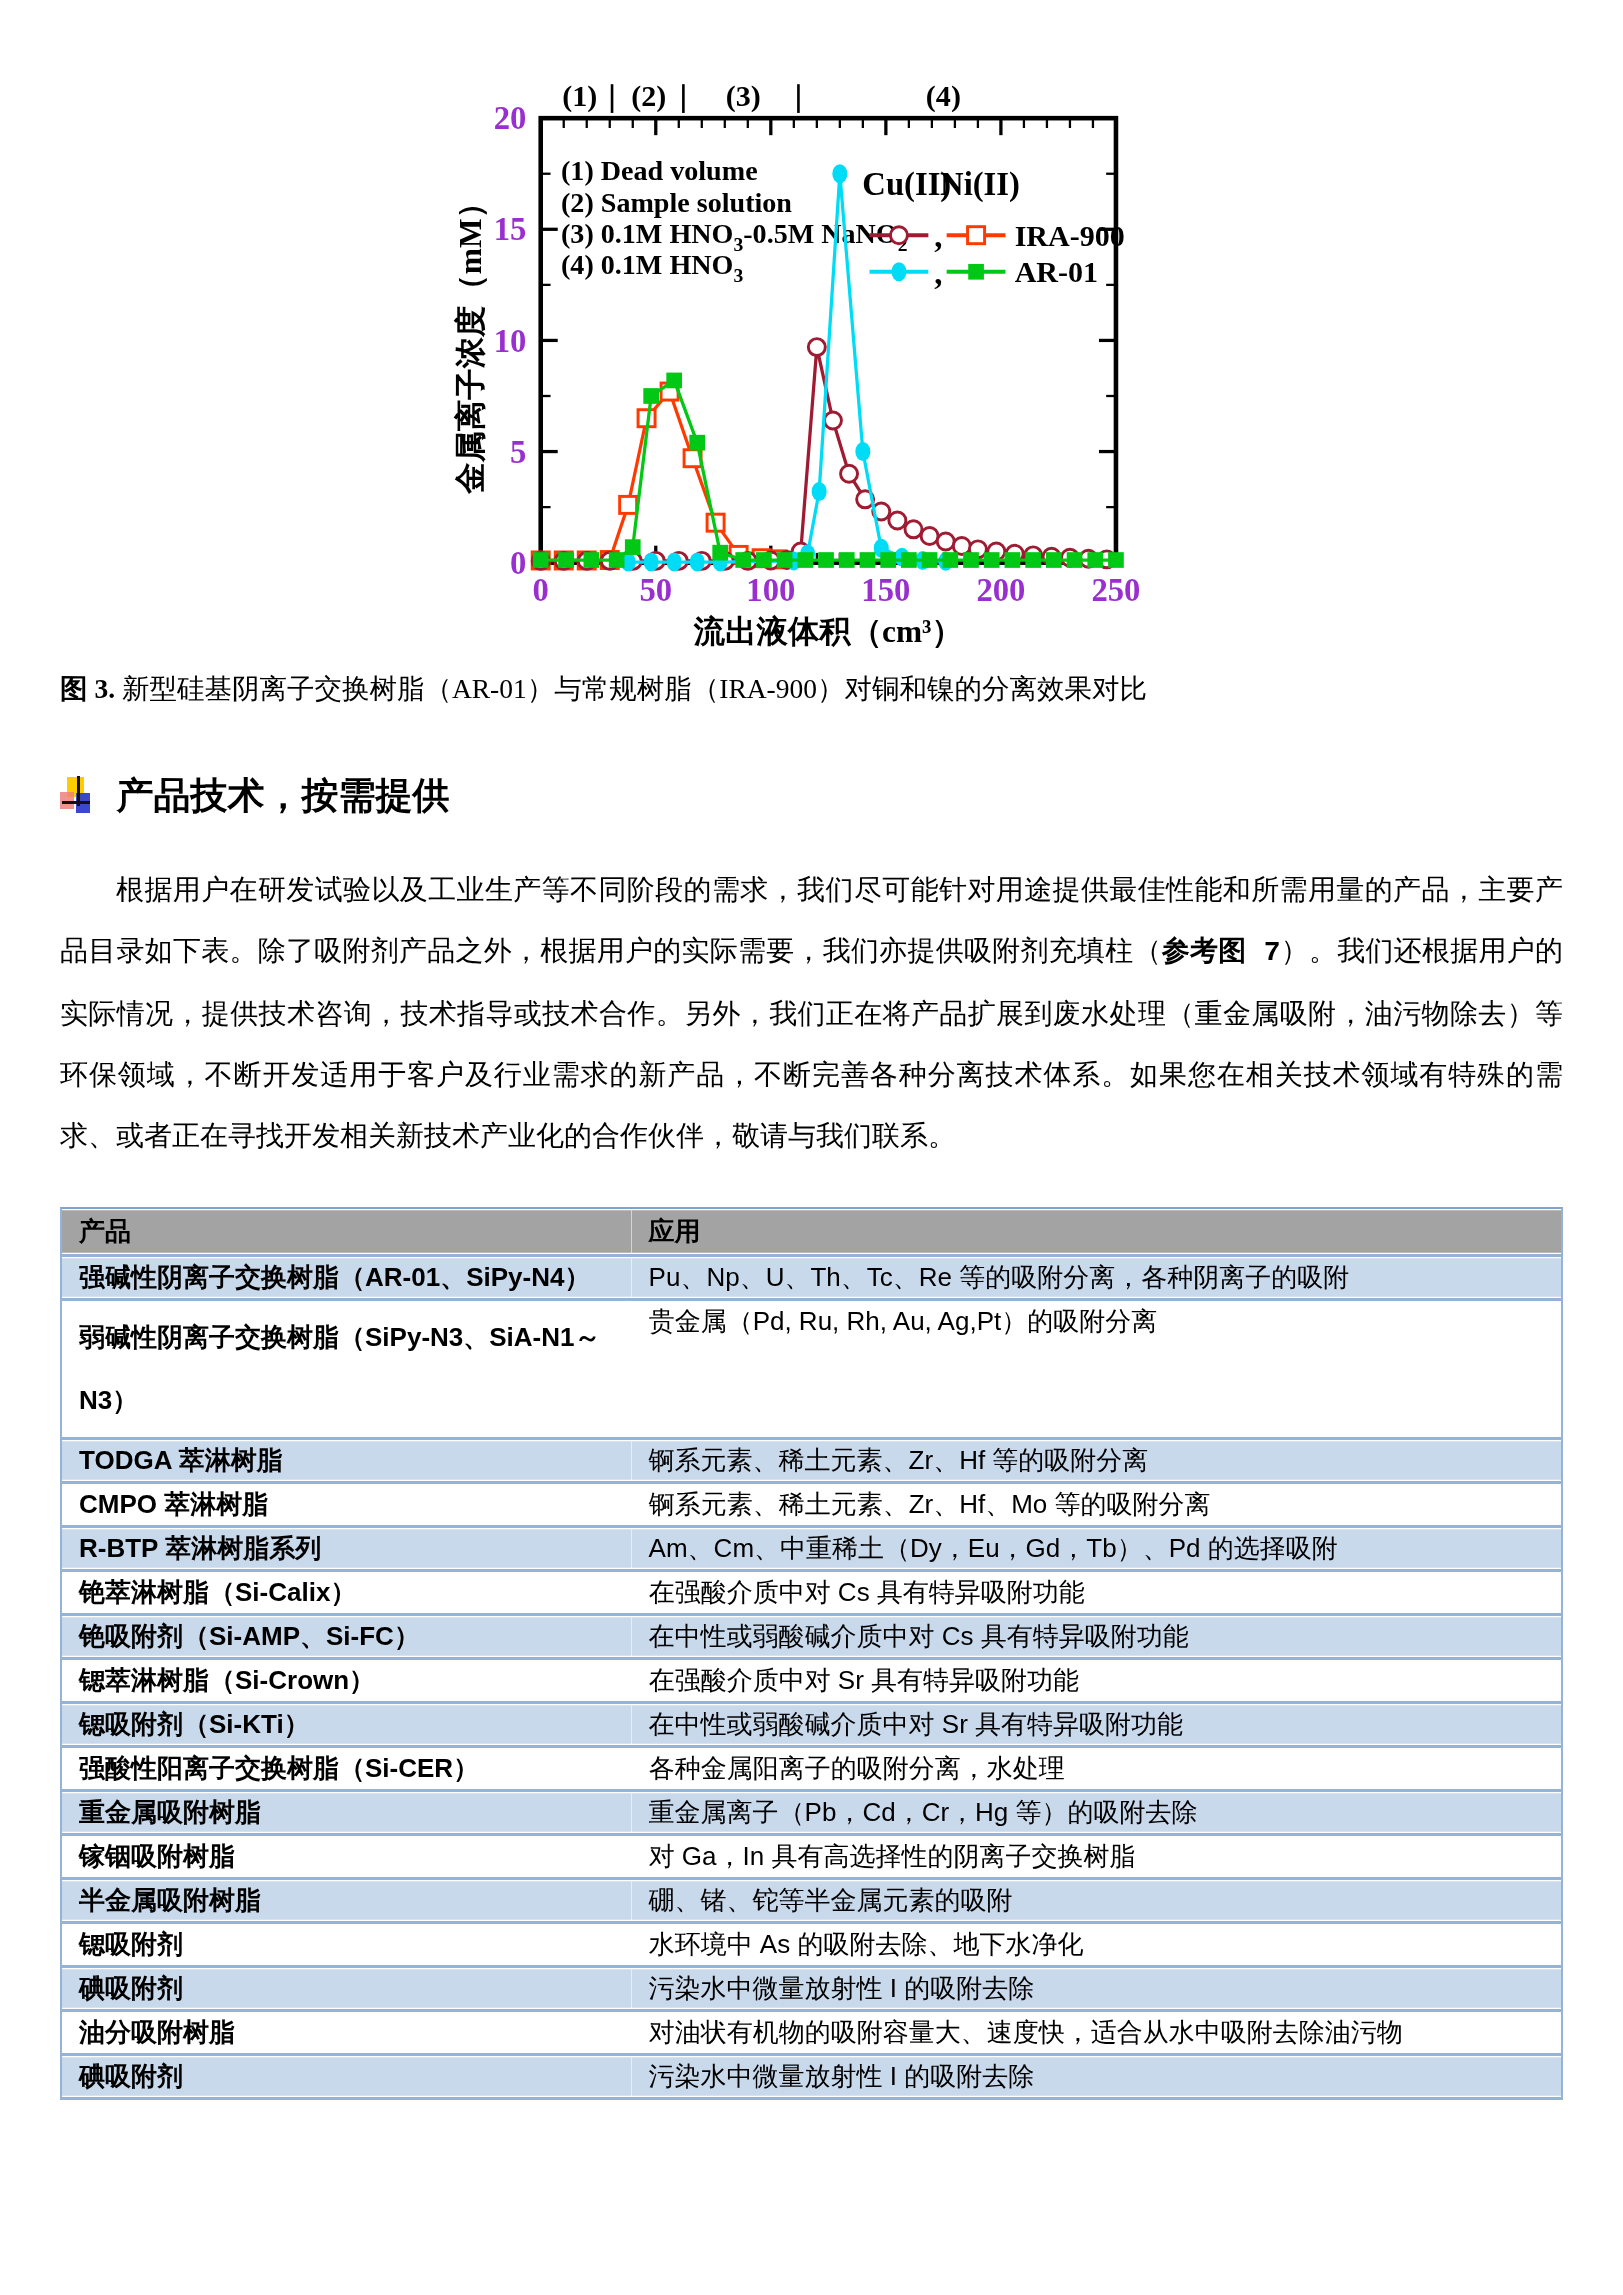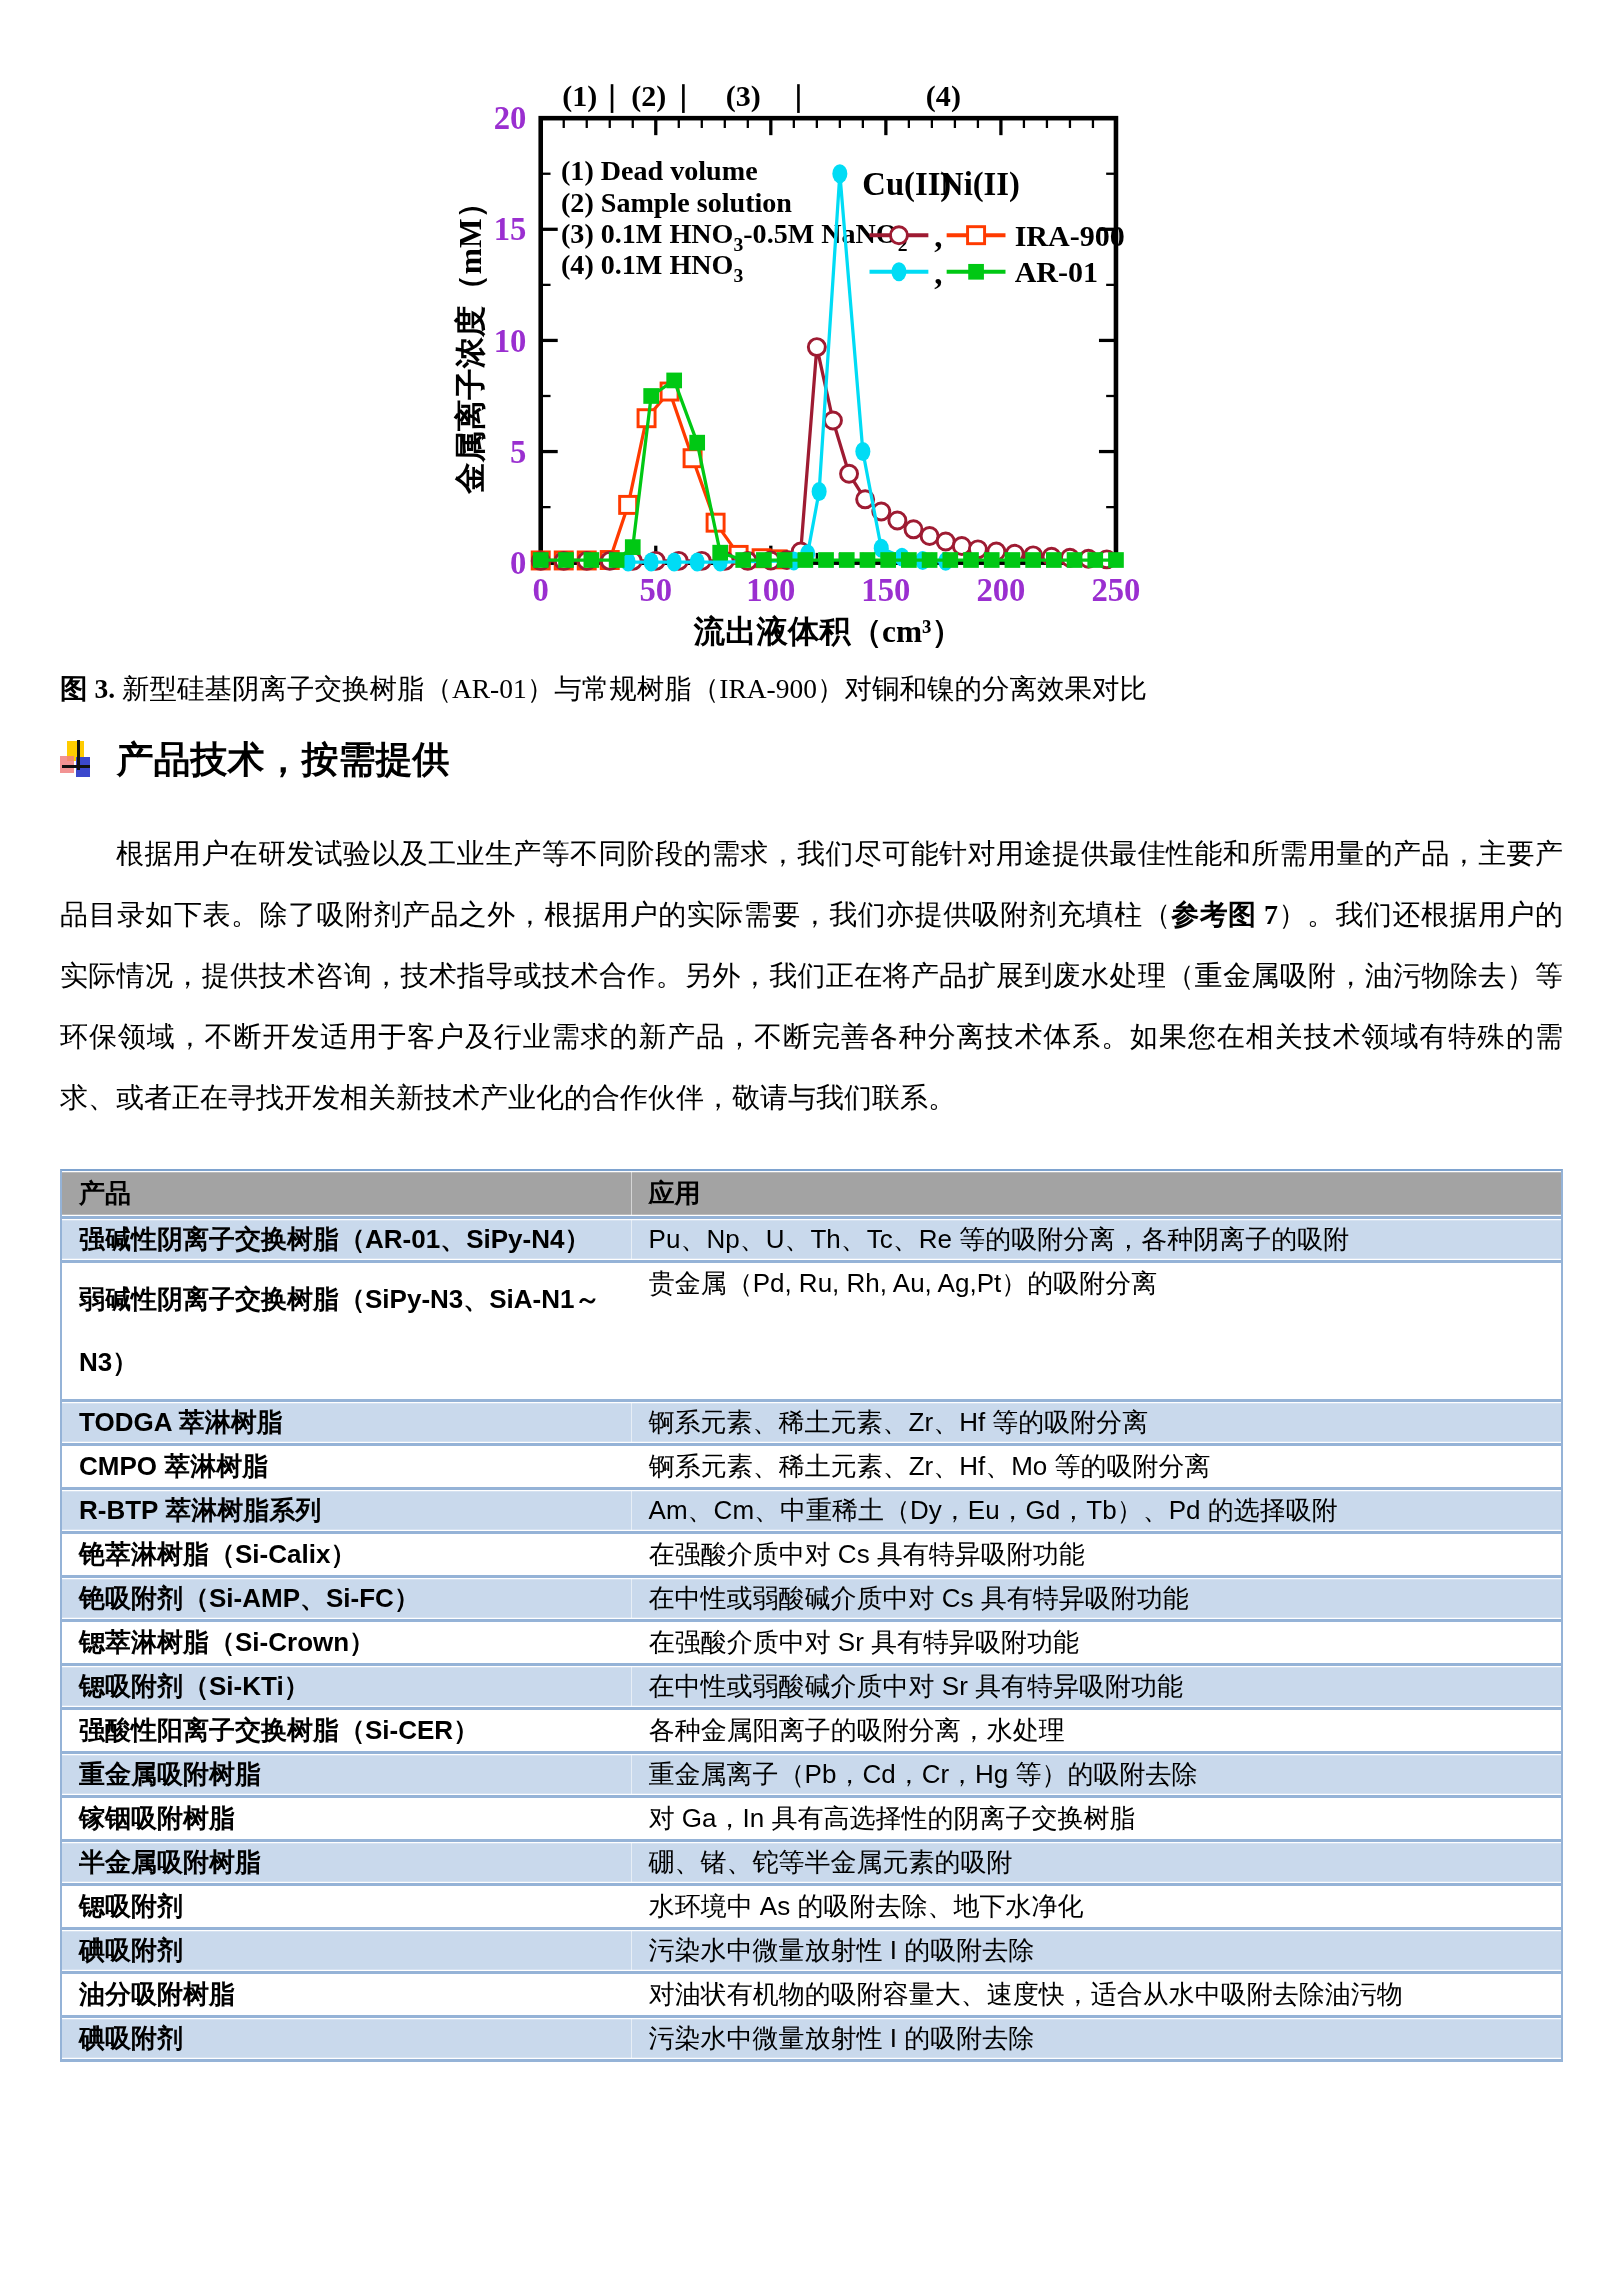--- a/index.html
+++ b/index.html
@@ -7,31 +7,31 @@
   .page{position:relative;width:1623px;height:2295px;overflow:hidden;}
 
   
   .chart-figure{margin:43px 0 0 0;display:flex;justify-content:center;}
 
   
   .caption{margin:6.5px 60px 0;font-size:27.5px;line-height:35px;}
   .cap-label{font-weight:bold;}
 
   
-  .section-head{display:flex;align-items:center;gap:19.6px;margin:29px 60px 0;font-size:37px;font-weight:bold;}
+  .section-head{display:flex;align-items:center;gap:19.6px;margin:65px 60px 0;font-size:37px;font-weight:bold;}
   .bullet{position:relative;width:37px;height:39px;flex:0 0 auto;display:inline-block;}
   .bullet .sq-y{position:absolute;left:20%;top:2%;width:44%;height:52%;background:#ffcc00;}
   .bullet .sq-p{position:absolute;left:0;top:40%;width:38%;height:44%;background:#f08080;opacity:.85;}
   .bullet .sq-b{position:absolute;left:42%;top:44%;width:40%;height:50%;background:#3b48cc;}
   .bullet .ln-v{position:absolute;left:47%;top:0;width:7%;height:78%;background:#111;}
   .bullet .ln-h{position:absolute;left:6%;top:63%;width:74%;height:9%;background:#111;}
 
   
   .body-text{margin:38px 60px 0;font-size:28px;line-height:61px;text-align:justify;text-indent:2em;}
-  .body-text b{font-weight:bold;}
+  .body-text b{font-weight:bold;font-family:Liberation Mono, monospace;}
 
   
   .tbl{margin:41px 60px 0;border-left:2.6px solid #95b3d7;border-right:2.6px solid #95b3d7;border-top:2.6px solid #7ea3cf;
        font-family:"Liberation Sans",sans-serif;font-size:26px;}
   .trow{display:flex;border-bottom:3.3px solid #95b3d7;box-shadow:inset 0 1.3px 0 #fff, inset 0 -1.3px 0 #fff;}
   .thead{background:#a3a3a3;}
   .shaded{background:#c9d9ec;}
   .plain{background:#ffffff;justify-content:flex-end;}
   .cell{padding:5px 17px;line-height:31px;box-sizing:border-box;}
   .c1{width:38%;font-weight:bold;border-right:1.3px solid rgba(255,255,255,.55);}

